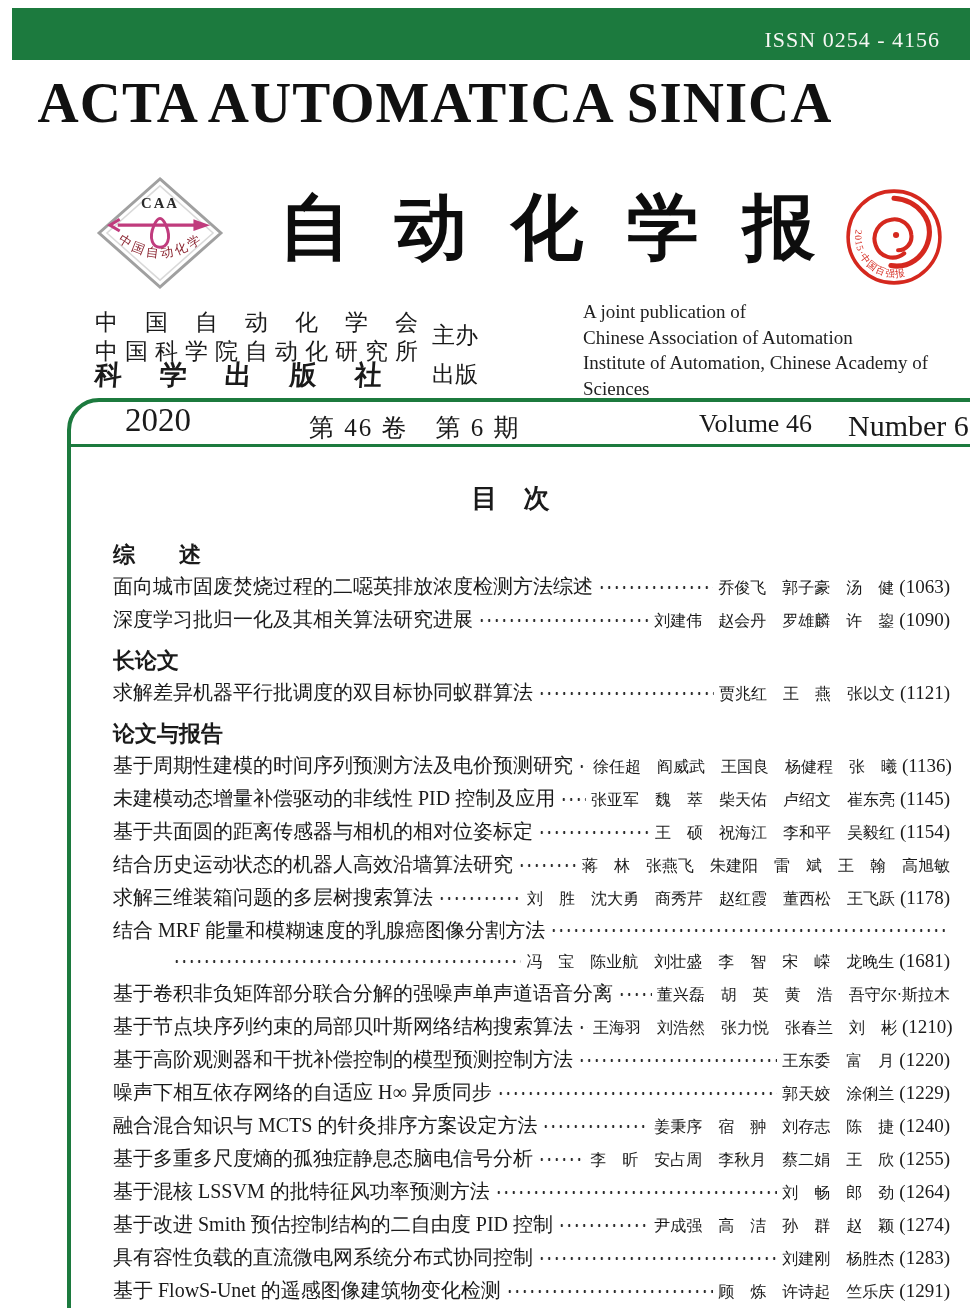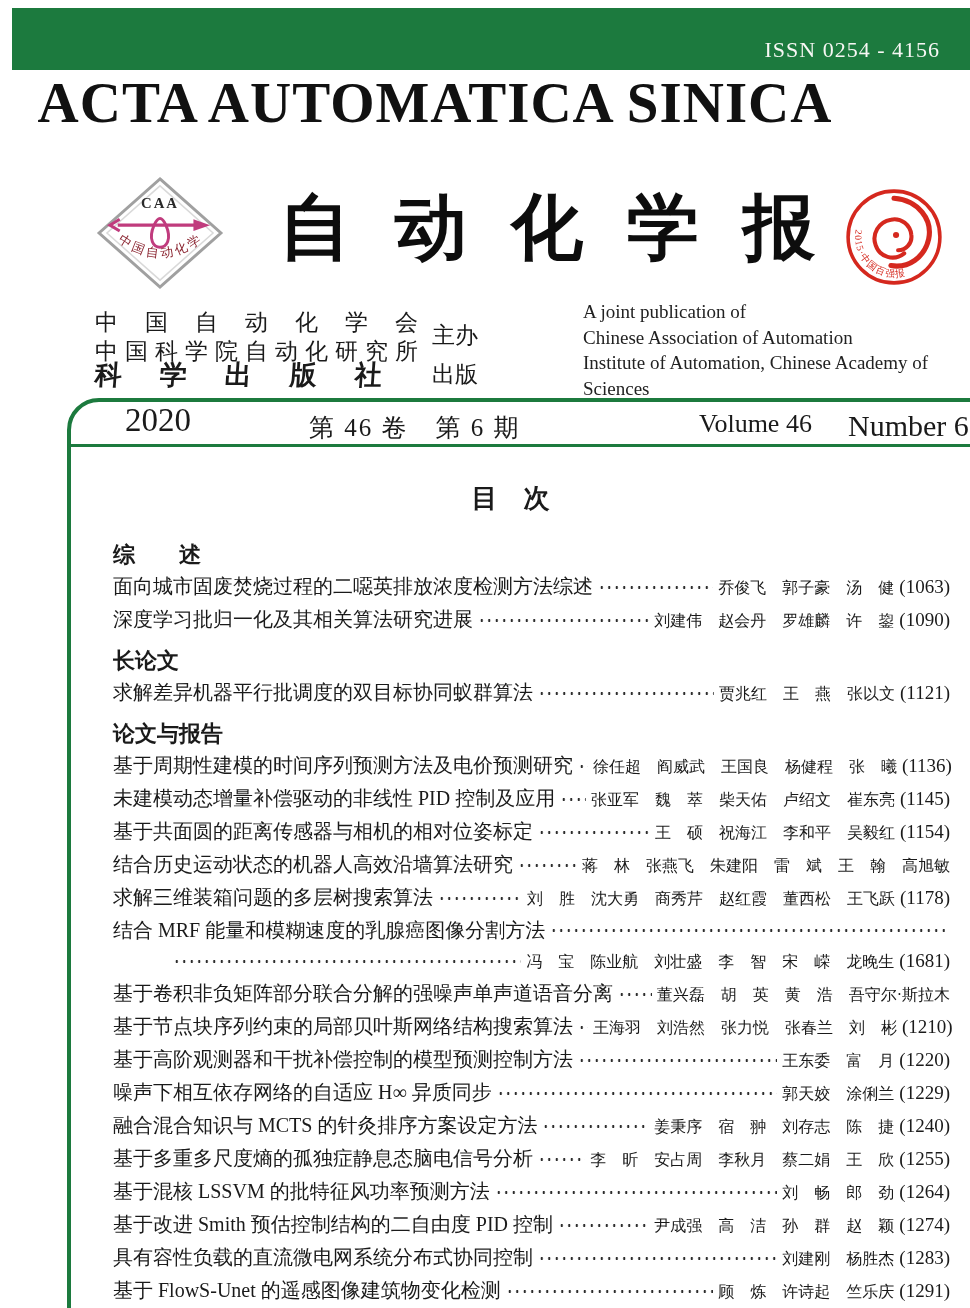--- a/index.html
+++ b/index.html
@@ -3,21 +3,21 @@
 <meta charset="utf-8">
 <style>
   html,body{margin:0;padding:0;}
   body{
     width:970px;height:1308px;position:relative;overflow:hidden;
     background:#ffffff;color:#1a1a1a;
     font-family:"Liberation Serif","DejaVu Serif",serif;
   }
   
   .green-bar{
-    position:absolute;left:12px;top:8px;width:958px;height:62px;
+    position:absolute;left:12px;top:8px;width:958px;height:52px;
     background:#1c7a3e;
   }
   .issn{
     position:absolute;right:30px;bottom:7px;
     color:#f7f7f4;font-size:22px;letter-spacing:1px;
   }
   .title-en{
     position:absolute;left:0;top:70px;width:870px;text-align:center;
     font-size:57px;font-weight:bold;letter-spacing:1px;color:#111;
     white-space:nowrap;

